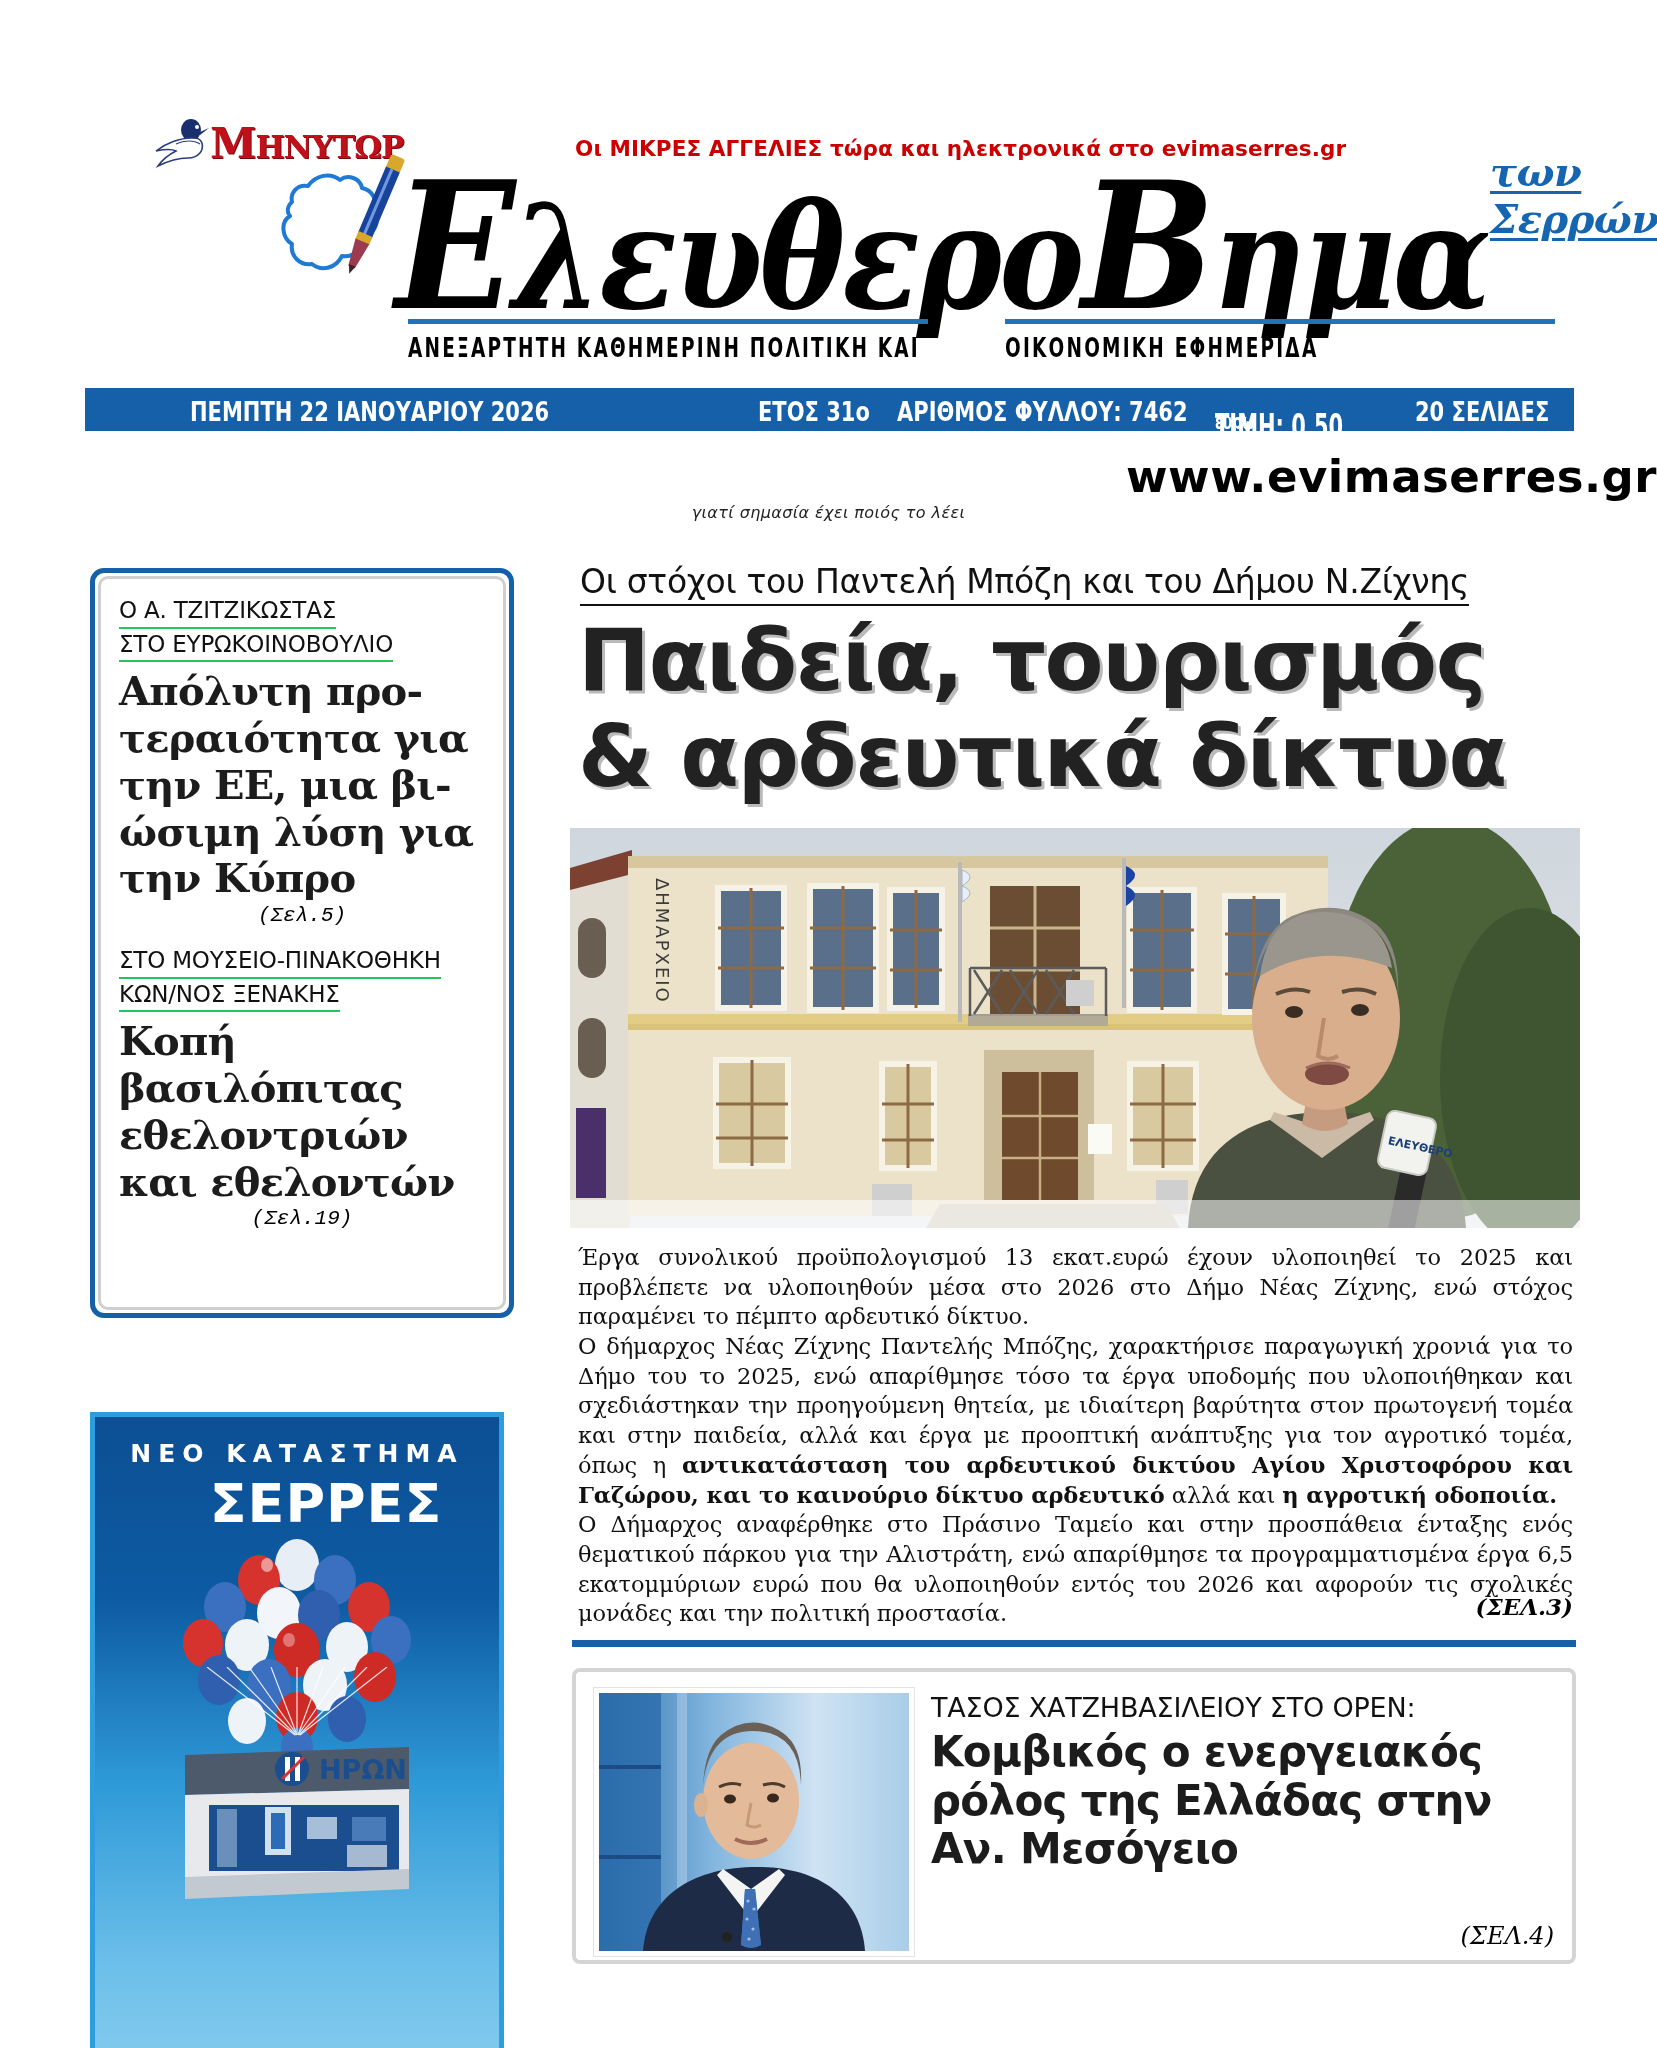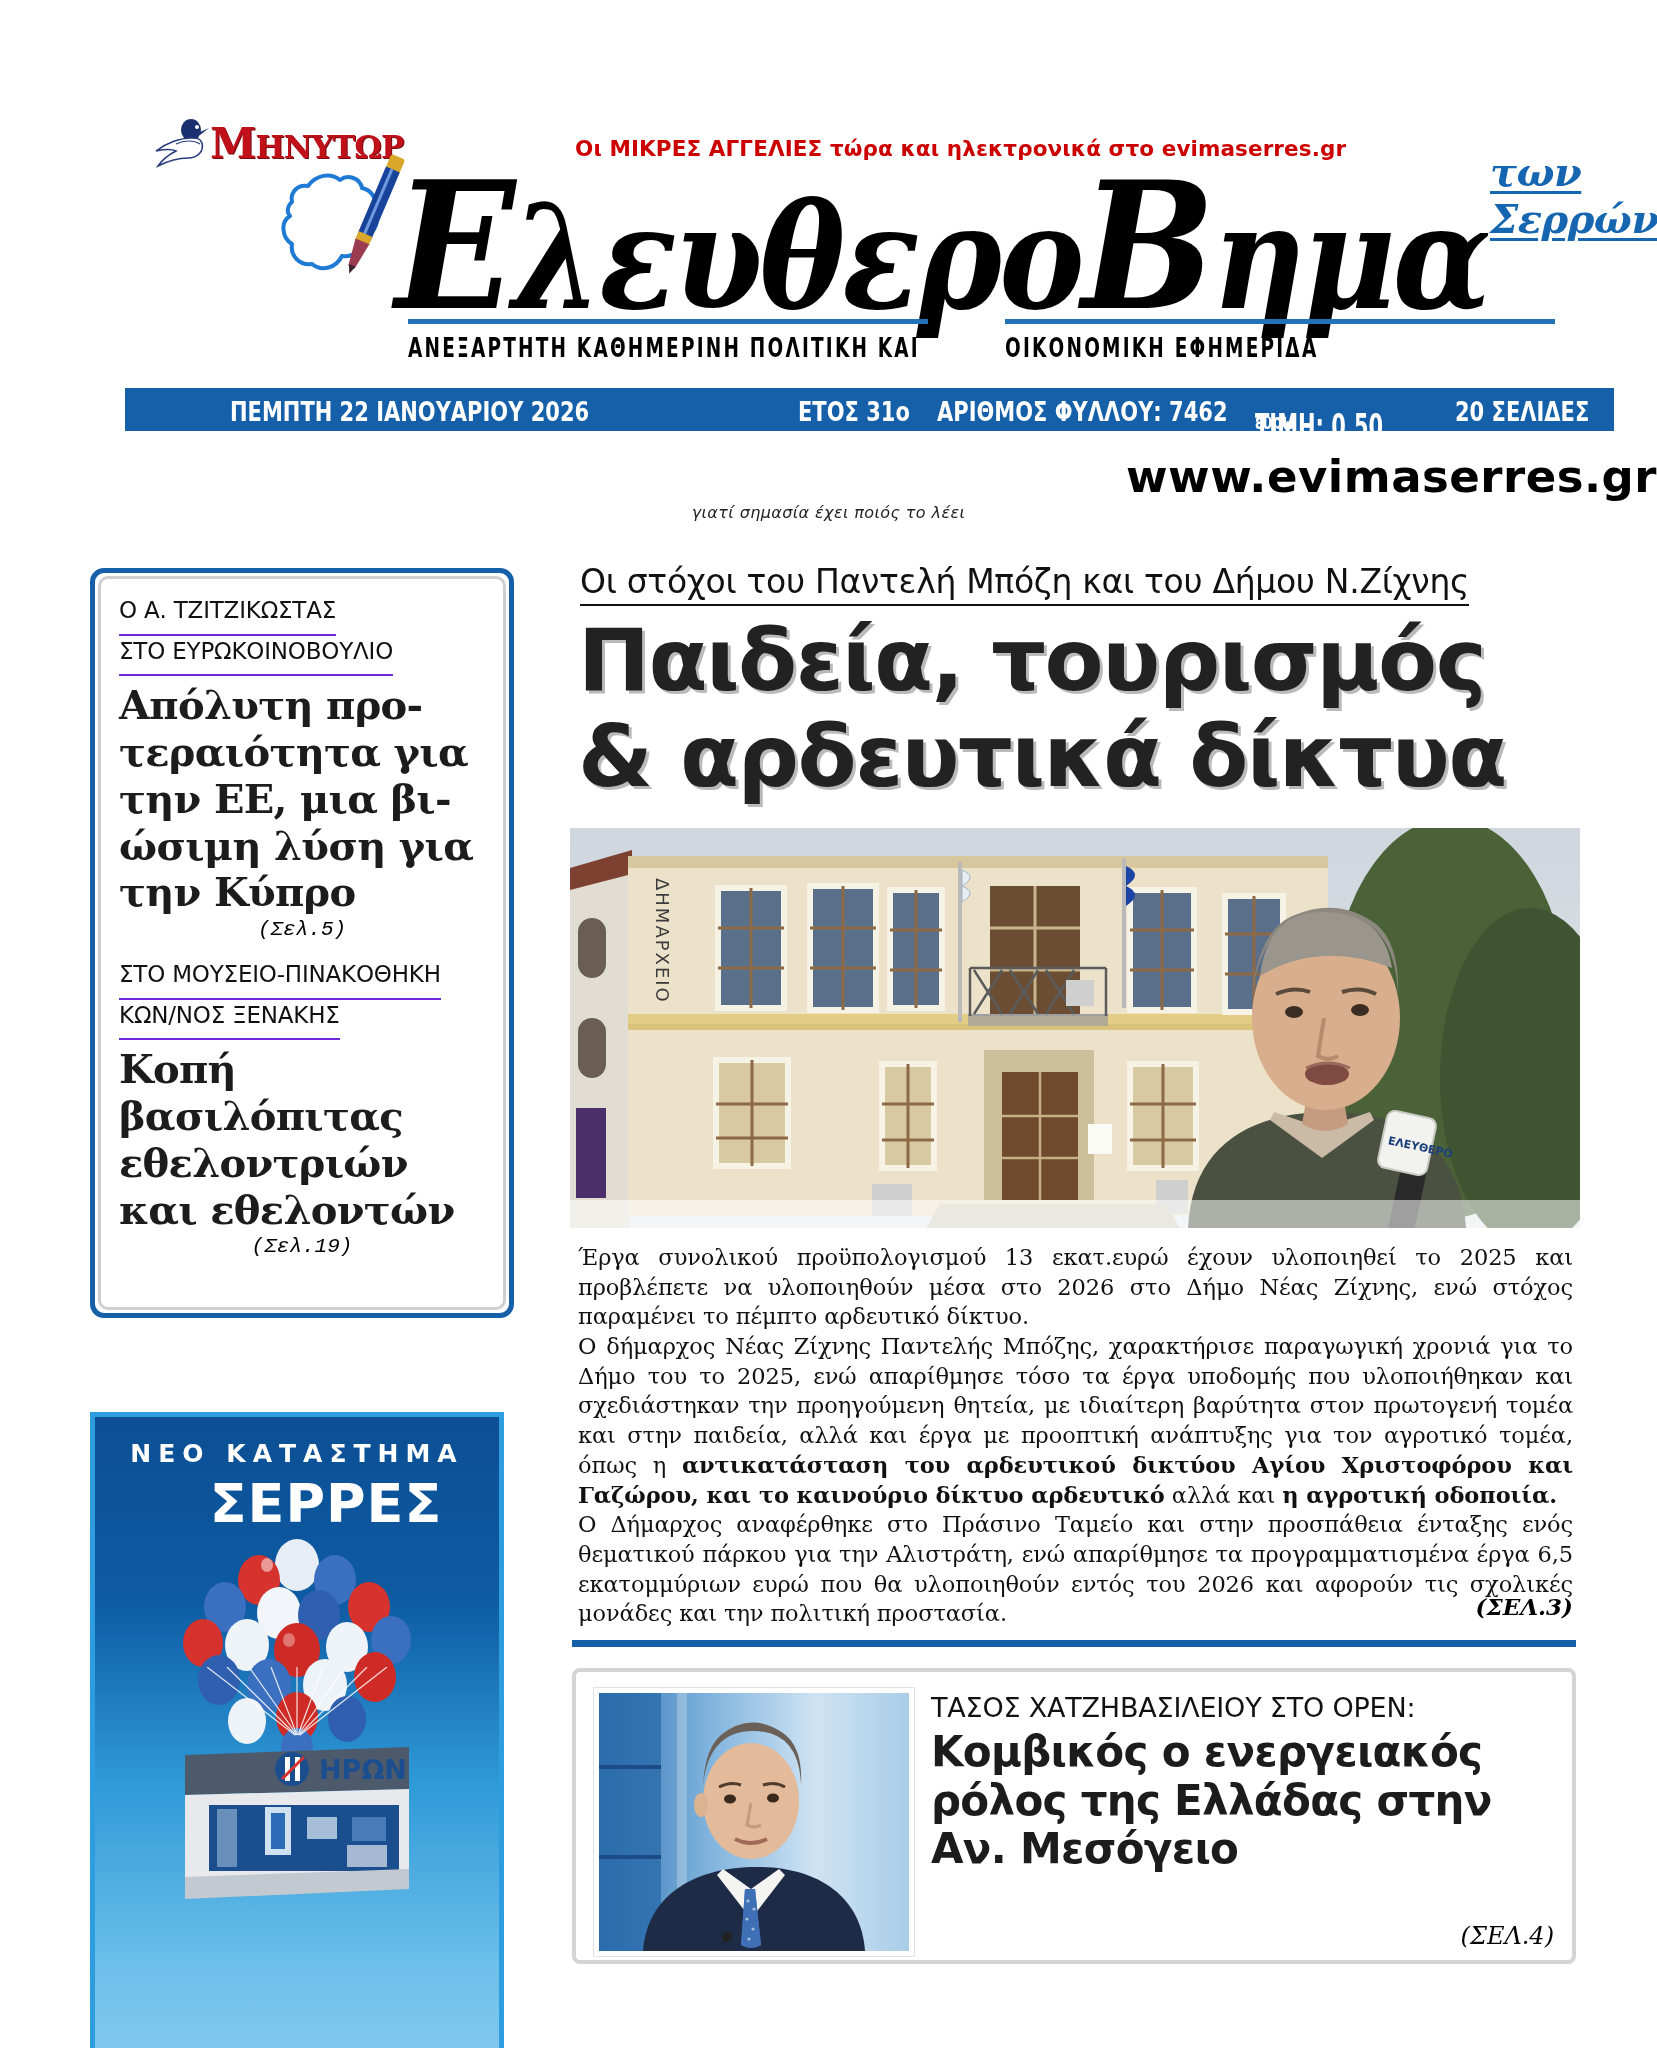--- a/index.html
+++ b/index.html
@@ -61,21 +61,21 @@
     white-space:nowrap;
   }
   .sub-left{left:8px;top:17px;}
   .sub-right{left:605px;top:17px;}
   .sub-rule-l{position:absolute;left:8px;top:4px;width:520px;height:5px;background:#2272b8;}
   .sub-rule-r{position:absolute;left:605px;top:4px;width:550px;height:5px;background:#2272b8;}
 
   
   .infobar{
     position:absolute;left:85px;top:388px;width:1489px;height:43px;
-    background:#1560a8;color:#fff;margin-left:40px;
+    background:#1560a8;color:#fff;
   }
   .infobar span{
     position:absolute;top:9px;font-weight:bold;font-size:21px;
     transform:scaleY(1.25);transform-origin:left top;white-space:nowrap;
     font-family:"DejaVu Sans","Liberation Sans",sans-serif;
   }
   .ib-date{left:105px;}
   .ib-year{left:673px;}
   .ib-issue{left:812px;}
   .ib-price{left:1130px;}
@@ -103,21 +103,21 @@
   .sidebox .inner{
     position:absolute;left:3px;top:3px;right:3px;bottom:3px;
     border:3px solid #cfcfcf;border-radius:10px;background:#fff;
     padding:16px 18px 0 18px;box-sizing:border-box;
   }
   .kicker{
     font-family:"DejaVu Sans","Liberation Sans",sans-serif;
     font-size:23px;color:#111;line-height:1.33;
     letter-spacing:-.2px;
   }
-  .kicker div{display:inline-block;border-bottom:2px solid #6d28d9;padding-bottom:8px;}
+  .kicker div{display:inline-block;border-bottom:2px solid #22c55e;padding-bottom:1px;}
   .side-head{
     font-family:"DejaVu Sans","Liberation Sans",sans-serif;
     font-weight:bold;font-size:40px;line-height:1.17;
     color:#1c1c1c;margin-top:6px;letter-spacing:-.7px;
   }
   .side-head.serifish{font-family:"DejaVu Serif","Liberation Serif",serif;font-weight:bold;}
   .pageref{
     font-family:Liberation Mono, monospace;
     font-style:italic;font-size:21px;text-align:center;color:#000;margin-top:2px;
   }

